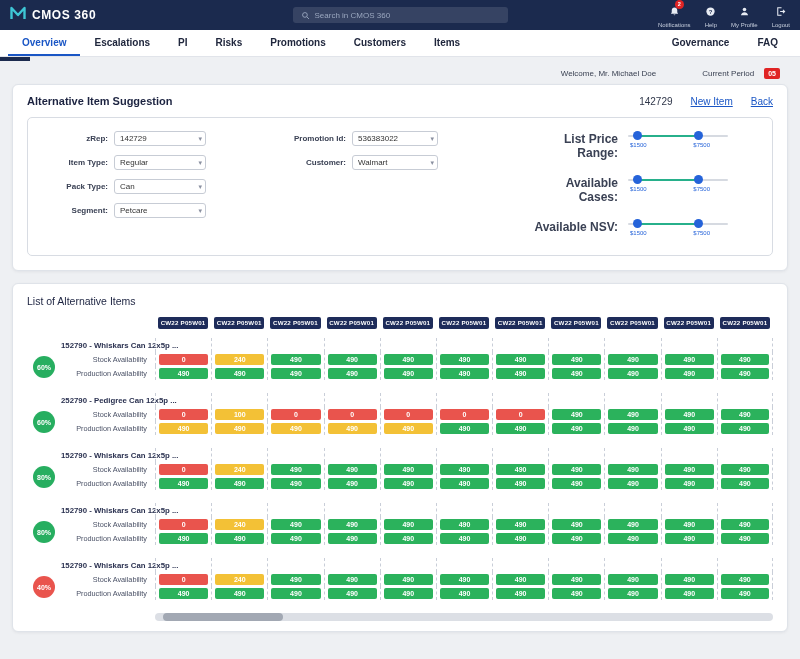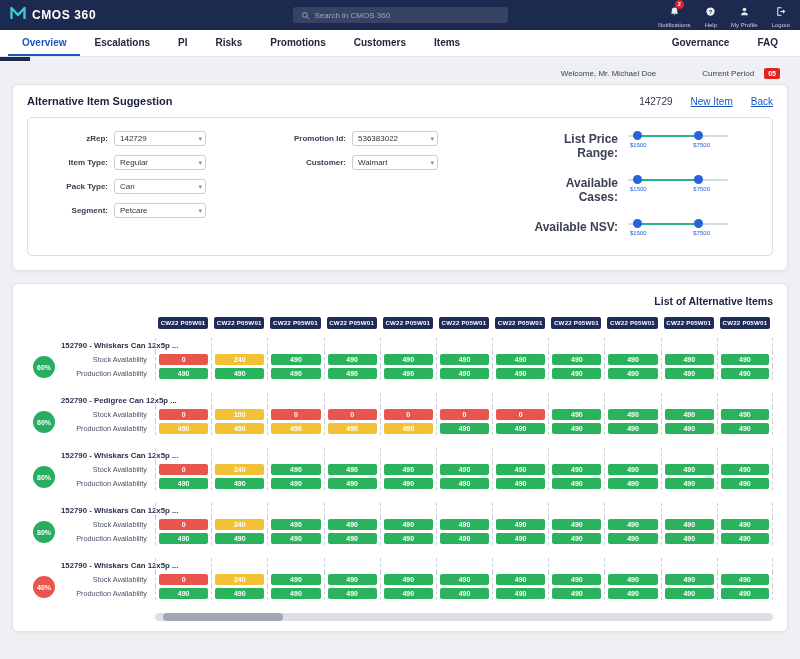--- a/index.html
+++ b/index.html
@@ -52,21 +52,21 @@
   .slabel { width:90px; text-align:right; font-size:12px; font-weight:700; color:#3a4154; margin-right:10px; margin-top:1px; flex-shrink:0; }
   .slider-wrap { width:100px; }
   .slider { position:relative; height:9px; cursor:pointer; }
   .track { position:absolute; top:3.5px; left:0; right:0; height:2px; background:#d6dae1; border-radius:1px; }
   .range { position:absolute; top:3.5px; left:8%; width:62%; height:2px; background:#27b08b; }
   .handle { position:absolute; top:0; width:9px; height:9px; border-radius:50%; background:#2563d9; }
   .h1 { left:5%; } .h2 { left:66%; }
   .slabels { display:flex; justify-content:space-between; font-size:6px; color:#2563d9; margin-top:2px; width:80%; margin-left:2%; }
 
   
-  .card2-title { padding:11px 14px 9px; font-size:10.5px; font-weight:700; color:#1c2340;text-align:right; }
+  .card2-title { padding:11px 14px 9px; font-size:10.5px; font-weight:400; color:#1c2340; }
   .grid { padding:0 14px; }
   .grid-header { display:grid; grid-template-columns:128px repeat(11,1fr); margin-bottom:8px; }
   .colhead { margin:1px 3px; background:#1e2c5a; color:#fff; font-size:6.2px; font-weight:700; text-align:center; line-height:12px; border-radius:2px; letter-spacing:.2px; white-space:nowrap; overflow:hidden; }
   .group { display:grid; grid-template-columns:128px repeat(11,1fr); position:relative; margin-bottom:13px; }
   .gc { border-left:1px dashed #c9ced8; min-height:14px; display:flex; align-items:center; }
   .glast { border-right:1px dashed #c9ced8; }
   .gtitle { font-size:7.8px; font-weight:700; color:#2a3150; white-space:nowrap; padding-left:34px; display:flex; align-items:center; min-height:14px; }
   .glabel { font-size:7.3px; color:#4a5166; display:flex; align-items:center; justify-content:flex-end; padding-right:8px; min-height:14px; }
   .pill { flex:1; margin:1px 3px; height:11px; border-radius:2px; color:#fff; font-size:7px; font-weight:700; display:flex; align-items:center; justify-content:center; }
   .gbadge { position:absolute; left:6px; top:18px; width:22px; height:22px; border-radius:50%; color:#fff; font-size:7px; font-weight:700; display:flex; align-items:center; justify-content:center; }

